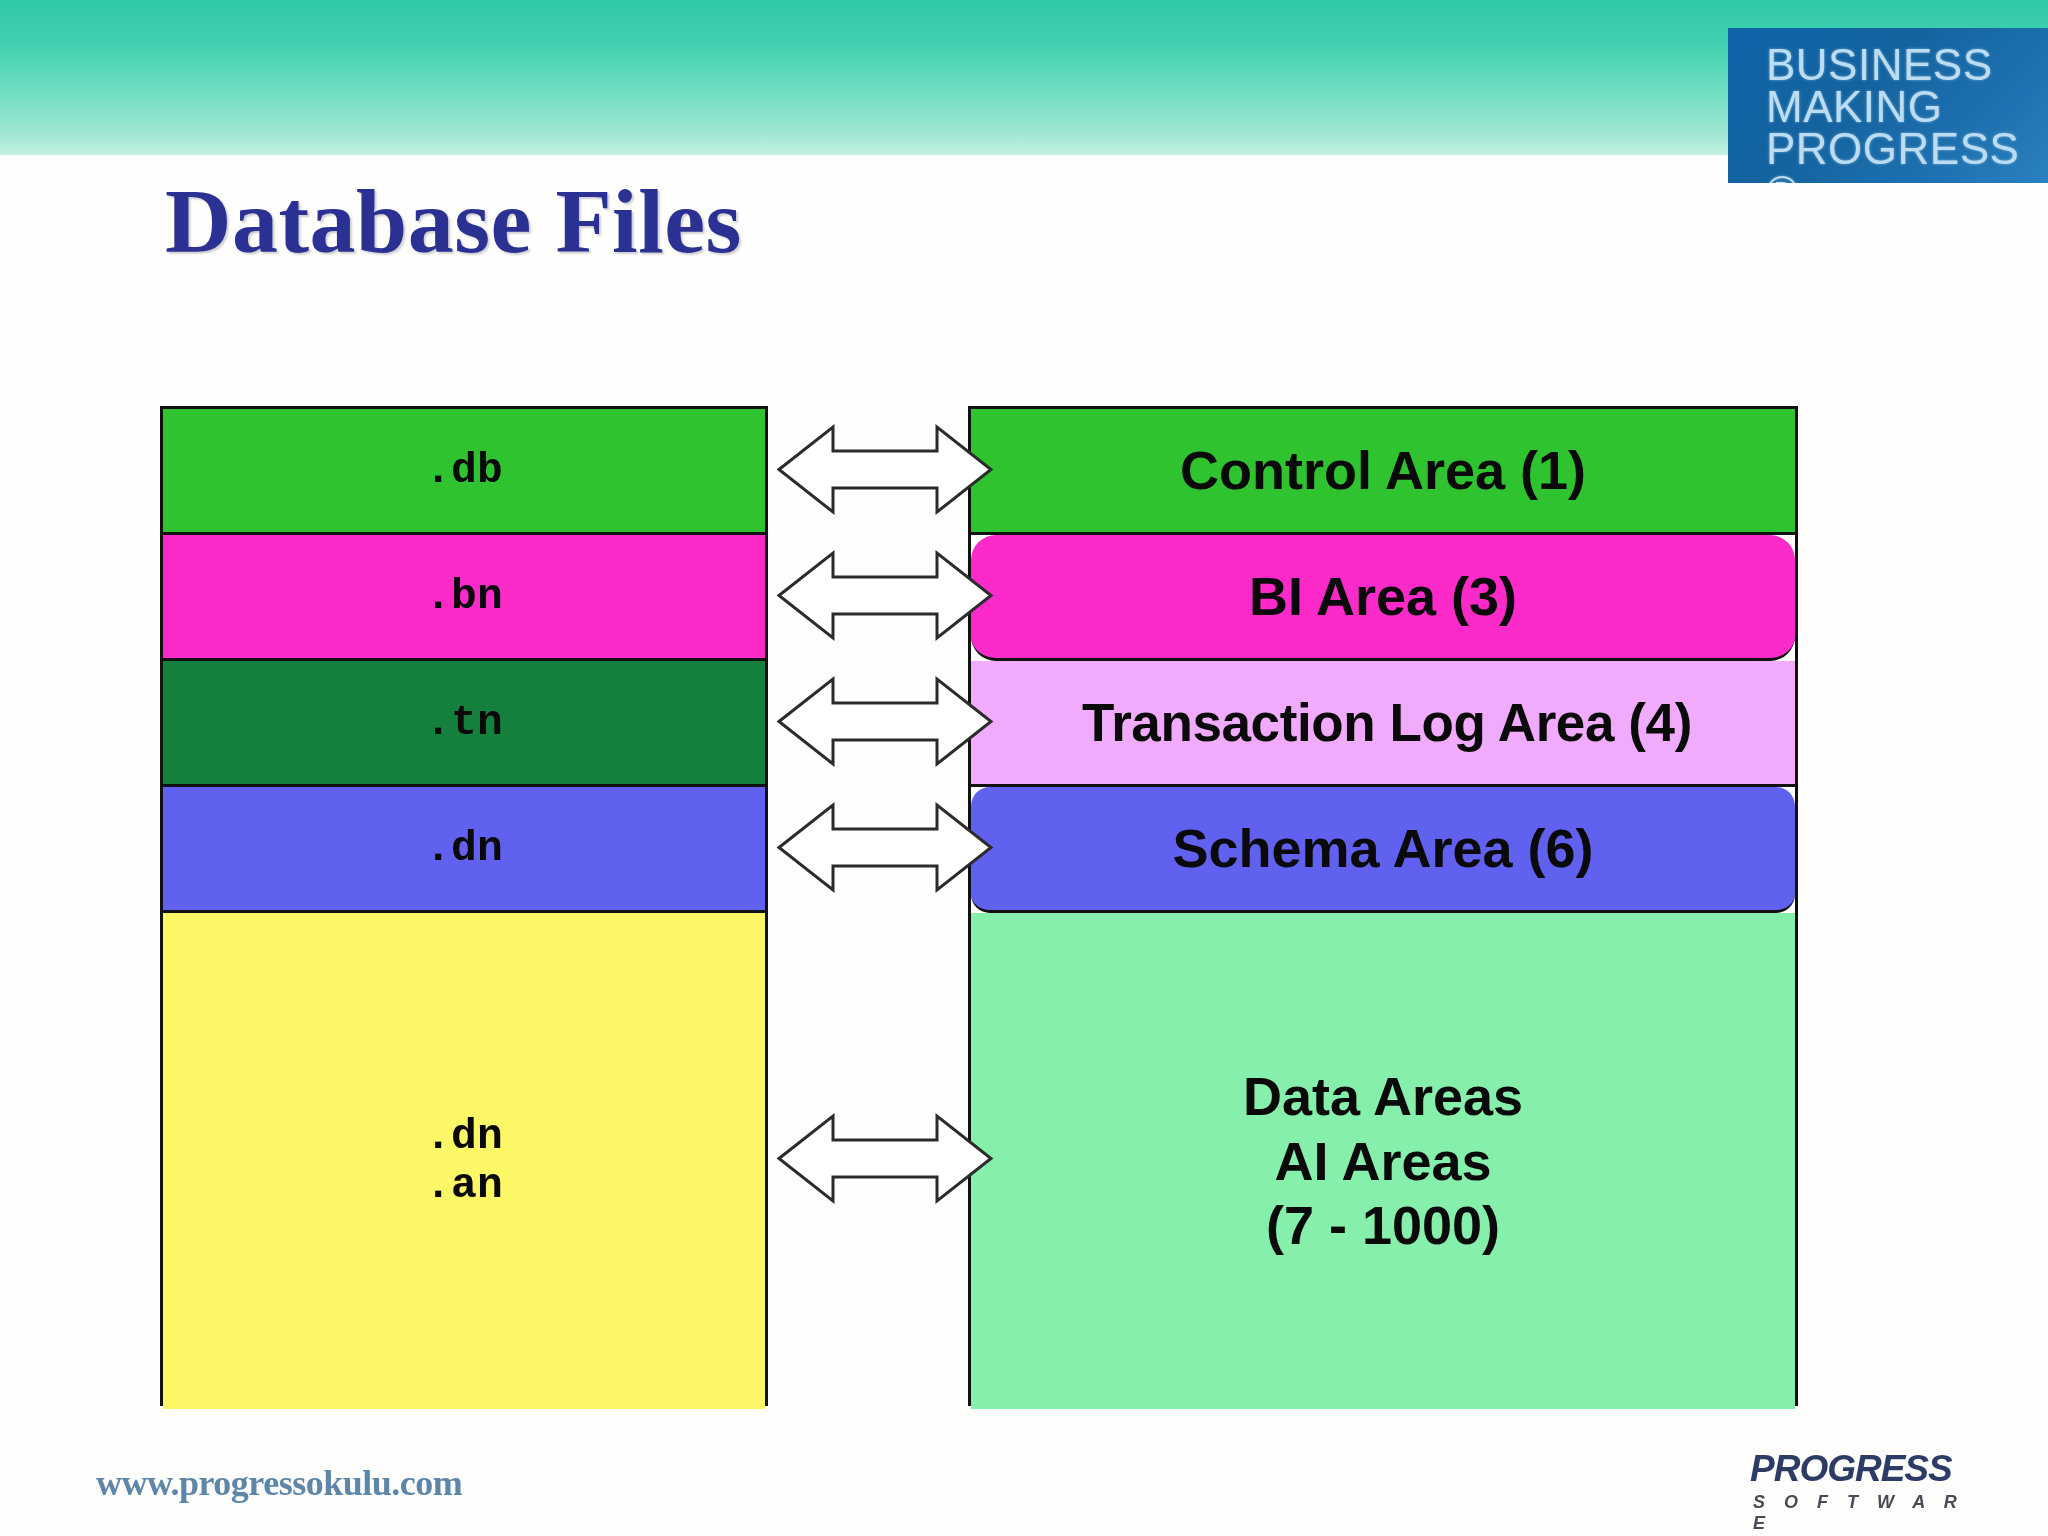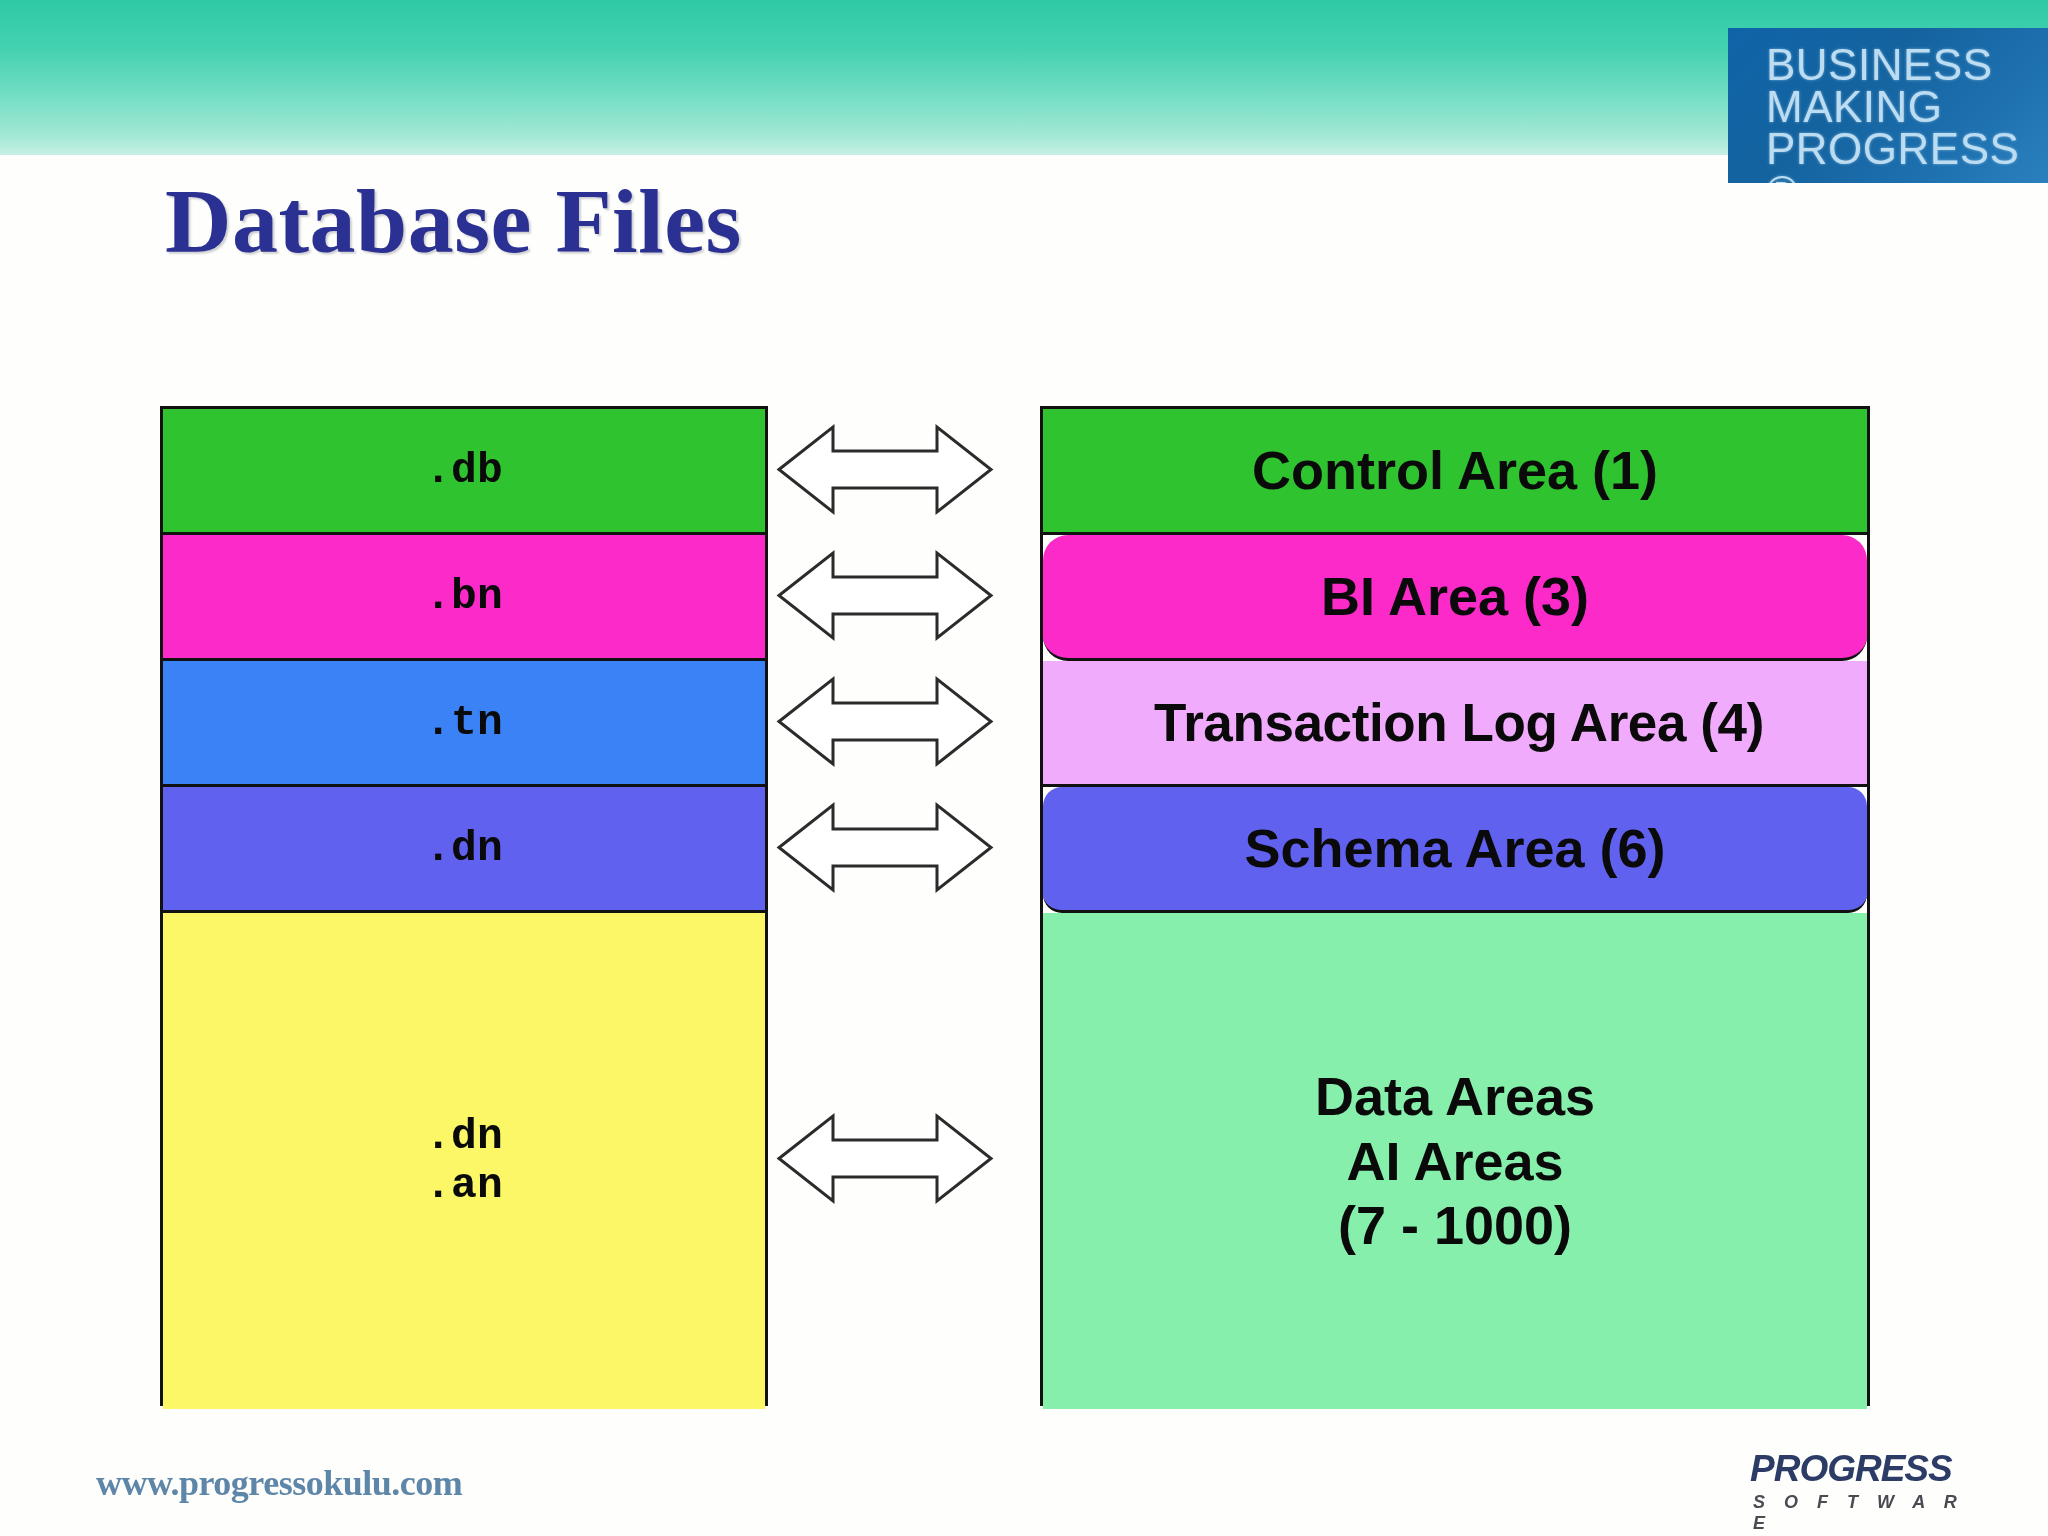--- a/index.html
+++ b/index.html
@@ -88,21 +88,21 @@
     top: 406px;
     border: 3px solid #111111;
     box-sizing: border-box;
   }
   .col-left {
     left: 160px;
     width: 608px;
     height: 1000px;
   }
   .col-right {
-    left: 1040px;
+    left: 968px;
     width: 830px;
     height: 1000px;
   }
 
   .row {
     position: relative;
     box-sizing: border-box;
     border-bottom: 3px solid #111111;
     display: flex;
     align-items: center;
@@ -206,21 +206,21 @@
 
   <div class="diagram">
 
     <div class="col col-left" id="col-left">
         <div class="row" style="height: 126px; background: rgb(47, 195, 47);">
           <div class="row-file-label">.db</div>
         </div>
         <div class="row" style="height: 126px; background: rgb(251, 42, 200);">
           <div class="row-file-label">.bn</div>
         </div>
-        <div class="row" style="height: 126px; background: #3b82f6;">
+        <div class="row" style="height: 126px; background: #15803d;">
           <div class="row-file-label">.tn</div>
         </div>
         <div class="row" style="height: 126px; background: rgb(97, 97, 239);">
           <div class="row-file-label">.dn</div>
         </div>
         <div class="row" style="height: 496px; background: rgb(251, 247, 102);">
           <div class="row-file-label">.dn
 .an</div>
         </div>
       </div>

